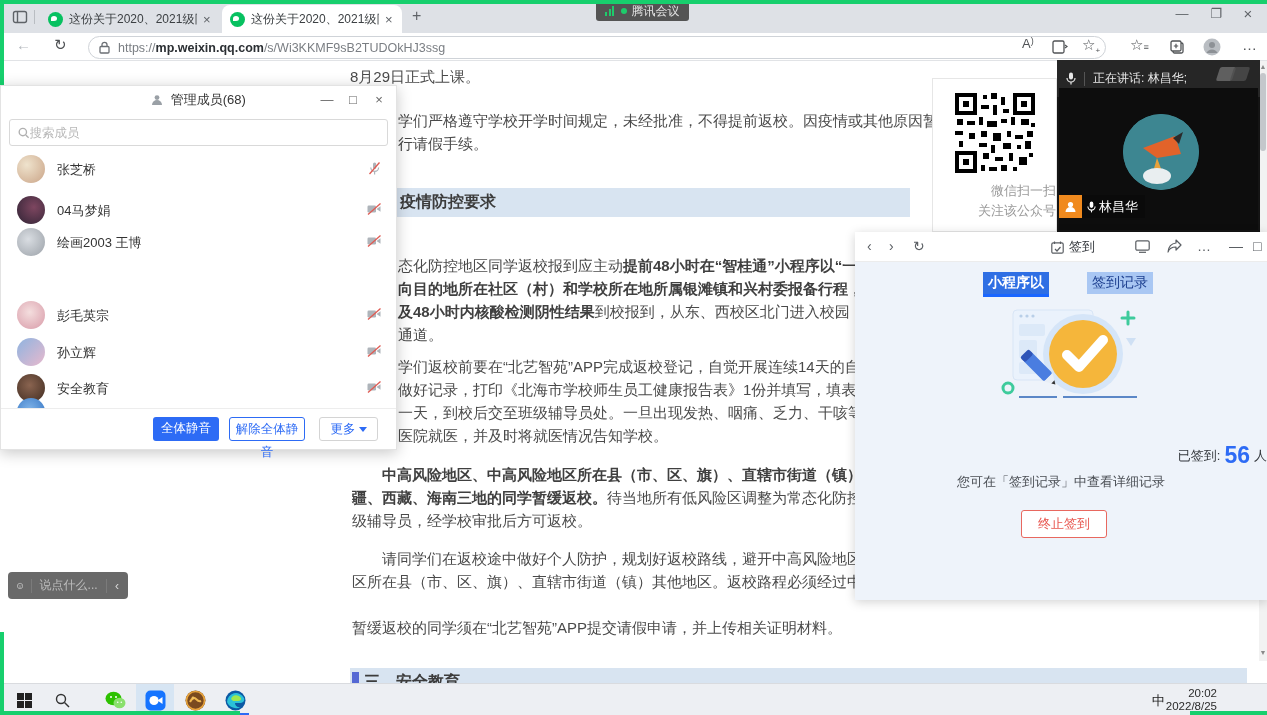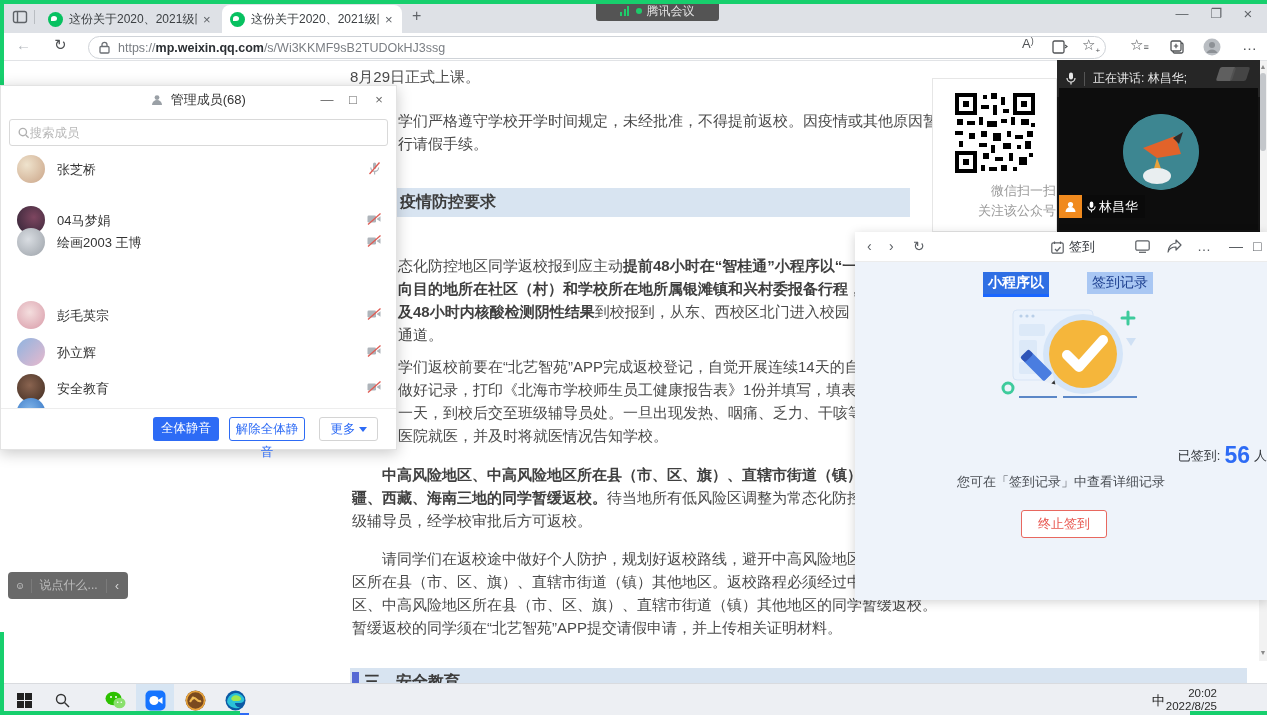--- a/index.html
+++ b/index.html
@@ -21,21 +21,21 @@
   .tab .tclose { margin-left:6px; color:#5f6368; font-size:13px; cursor:pointer; }
   .tab.active { background:#ffffff; border-radius:8px 8px 0 0; height:28px; top:5px; }
   #toolbar { position:absolute; left:0; top:33px; width:1267px; height:28px; background:#ffffff; border-bottom:1px solid #e1e3e6; }
   .tb-ic { position:absolute; top:3px; font-size:15px; color:#505356; }
   #urlbar { position:absolute; left:88px; top:3px; width:1018px; height:23px; background:#fff; border:1px solid #cfd3d8; border-radius:12px; display:flex; align-items:center; padding:0 10px; }
   #urltext { font-size:12.5px; color:#7a7e83; margin-left:8px; white-space:nowrap; overflow:hidden; }
   #urltext .host { color:#2b2f33; font-weight:bold; }
   .wbtn { position:absolute; top:0px; width:30px; height:28px; text-align:center; line-height:28px; color:#5f6368; font-size:13px; }
 
   
-  #meetpill { position:absolute; left:596px; top:1px; height:20px; background:rgba(72,72,72,.92); border-radius:3px; display:flex; align-items:center; padding:0 24px; z-index:6; }
+  #meetpill { position:absolute; left:596px; top:1px; height:20px; background:rgba(72,72,72,.92); border-radius:3px; display:flex; align-items:center; padding:0 9px; z-index:6; }
   #meetpill .bars { display:flex; align-items:flex-end; height:10px; margin-right:5px; }
   #meetpill .bars i { display:block; width:2px; background:#1ecb6b; margin-right:1.5px; }
   #meetpill .dot { width:6px; height:6px; border-radius:50%; background:#1ecb6b; margin-right:5px; }
   #meetpill span.lbl { color:#e3e3e3; font-size:12px; }
 
   
   #page { position:absolute; left:0; top:61px; width:1267px; height:622px; background:#fff; overflow:hidden; }
   .art-line { position:absolute; font-size:15px; line-height:21px; color:#4a4a4a; white-space:nowrap; }
   .art-line span.b, .art-line span[data-b] { font-weight:bold; color:#404040; }
   .secbar { position:absolute; background:#d8e4f1; }
@@ -199,21 +199,20 @@
     <div class="art-line" style="top:263px;left:398px;"><span>通道。</span></div>
     <div class="art-line" style="top:295px;left:398px;"><span>学们返校前要在“北艺智苑”APP完成返校登记，自觉开展连续14天的自我</span></div>
     <div class="art-line" style="top:318px;left:398px;"><span>做好记录，打印《北海市学校师生员工健康报告表》1份并填写，填表时间为报</span></div>
     <div class="art-line" style="top:341px;left:398px;"><span>一天，到校后交至班级辅导员处。一旦出现发热、咽痛、乏力、干咳等症状，</span></div>
     <div class="art-line" style="top:364px;left:398px;"><span>医院就医，并及时将就医情况告知学校。</span></div>
     <div class="art-line" style="top:403px;left:382px;"><span class="b">中高风险地区、中高风险地区所在县（市、区、旗）、直辖市街道（镇）其他地</span></div>
     <div class="art-line" style="top:426px;left:352px;"><span class="b">疆、西藏、海南三地的同学暂缓返校。</span><span>待当地所有低风险区调整为常态化防控后，</span></div>
     <div class="art-line" style="top:449px;left:352px;"><span>级辅导员，经学校审批后方可返校。</span></div>
     <div class="art-line" style="top:487px;left:382px;"><span>请同学们在返校途中做好个人防护，规划好返校路线，避开中高风险地区、中高</span></div>
     <div class="art-line" style="top:510px;left:352px;"><span>区所在县（市、区、旗）、直辖市街道（镇）其他地区。返校路程必须经过中高</span></div>
-    <div class="art-line" style="top:533px;left:352px;"><span>区、中高风险地区所在县（市、区、旗）、直辖市街道（镇）其他地区的同学暂缓返校。</span></div>
     <div class="art-line" style="top:556px;left:352px;"><span>暂缓返校的同学须在“北艺智苑”APP提交请假申请，并上传相关证明材料。</span></div>
 
     <div id="pgsb">
       <div class="ar" style="top:2px;">▲</div>
       <div class="thumb"></div>
       <div class="ar" style="top:588px;">▼</div>
     </div>
   </div>
 </div>
 
@@ -410,21 +409,21 @@
     <span class="mname">张芝桥</span>
     <span class="sic">
       <svg width="15" height="15" viewBox="0 0 15 15">
           <rect x="6" y="1.5" width="3.2" height="6.5" rx="1.6" fill="#aeb4ba"></rect>
           <path d="M3.8 6.5 a3.9 3.9 0 0 0 7.8 0" fill="none" stroke="#aeb4ba" stroke-width="1.2"></path>
           <line x1="7.6" y1="11" x2="7.6" y2="13.5" stroke="#aeb4ba" stroke-width="1.2"></line>
           <line x1="2.5" y1="13" x2="12.5" y2="1.5" stroke="#e05a52" stroke-width="1.3"></line>
         </svg>
     </span>
   </div>
-  <div class="mrow" style="top:116px;">
+  <div class="mrow" style="top:106px;">
     <span class="av av1"></span>
     <span class="mname">04马梦娟</span>
     <span class="sic">
       <svg width="16" height="14" viewBox="0 0 16 14">
           <rect x="1.5" y="3.5" width="8.5" height="7" rx="1.2" fill="#aeb4ba"></rect>
           <path d="M10.5 7 l4-2.8 v5.6 Z" fill="#aeb4ba"></path>
           <line x1="2" y1="12.5" x2="14.5" y2="1.5" stroke="#e05a52" stroke-width="1.3"></line>
         </svg>
     </span>
   </div>

